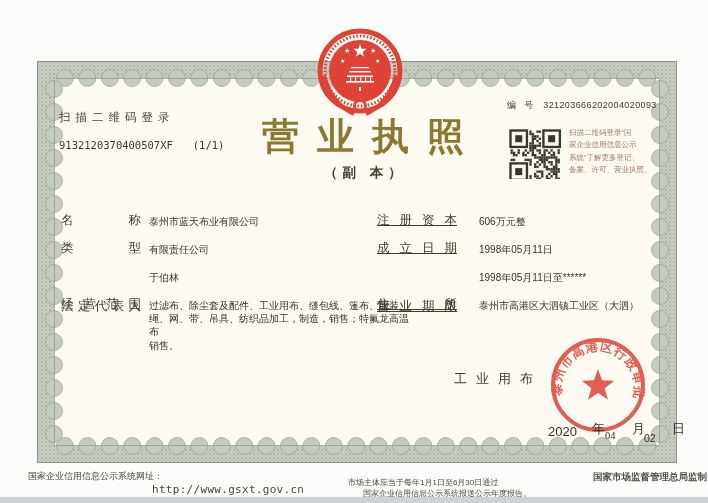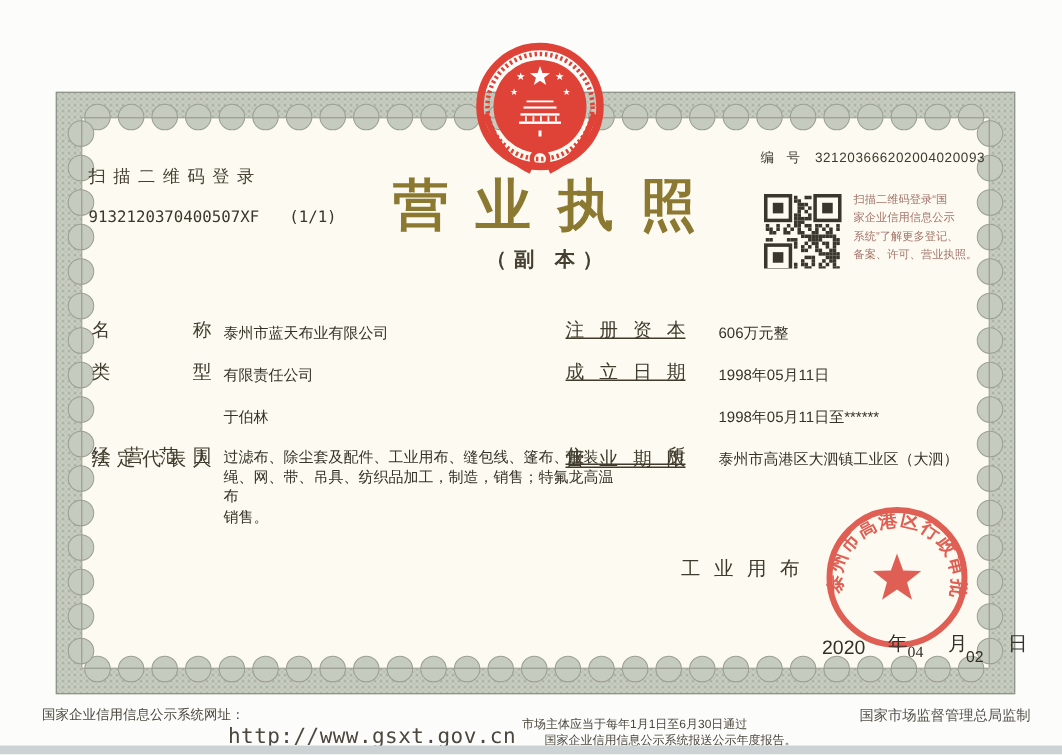--- a/index.html
+++ b/index.html
@@ -57,24 +57,24 @@
   .issue-date span{position:absolute;white-space:nowrap;}
   .d-year{left:0;top:4px;}
   .d-year-u{left:44px;top:0;}
   .d-month{left:57px;top:10px;font-size:10.5px;font-family:Liberation Serif, serif;}
   .d-month-u{left:84px;top:0;}
   .d-day{left:96px;top:12px;font-size:10.5px;}
   .d-day-u{left:124px;top:0;}
   
   .ft{color:#4b473e;}
   .ft-web-label{left:28px;top:470px;font-size:9px;}
-  .ft-web-url{left:152px;top:483px;font-size:14px;font-family:"DejaVu Sans Mono",monospace;letter-spacing:.3px;}
+  .ft-web-url{left:152px;top:483px;font-size:11px;font-family:"DejaVu Sans Mono",monospace;letter-spacing:.3px;}
   .ft-notice1{left:348px;top:477px;font-size:8px;}
   .ft-notice2{left:345px;top:488px;font-size:8px;padding-left:18px;}
-  .ft-issuer{left:573px;top:471px;font-size:9.5px;font-weight:normal;color:#55514a;}
+  .ft-issuer{left:593px;top:471px;font-size:9.5px;font-weight:bold;color:#55514a;}
   .bottom-strip{left:0;top:497px;width:708px;height:6px;background:#cdd3d5;}
 </style>
 </head>
 <body>
 
 <div class="abs certificate">
 
   <svg class="abs border-svg" width="640" height="402" viewBox="0 0 640 402">
     <defs>
       <pattern id="dots" width="4" height="4" patternUnits="userSpaceOnUse">

